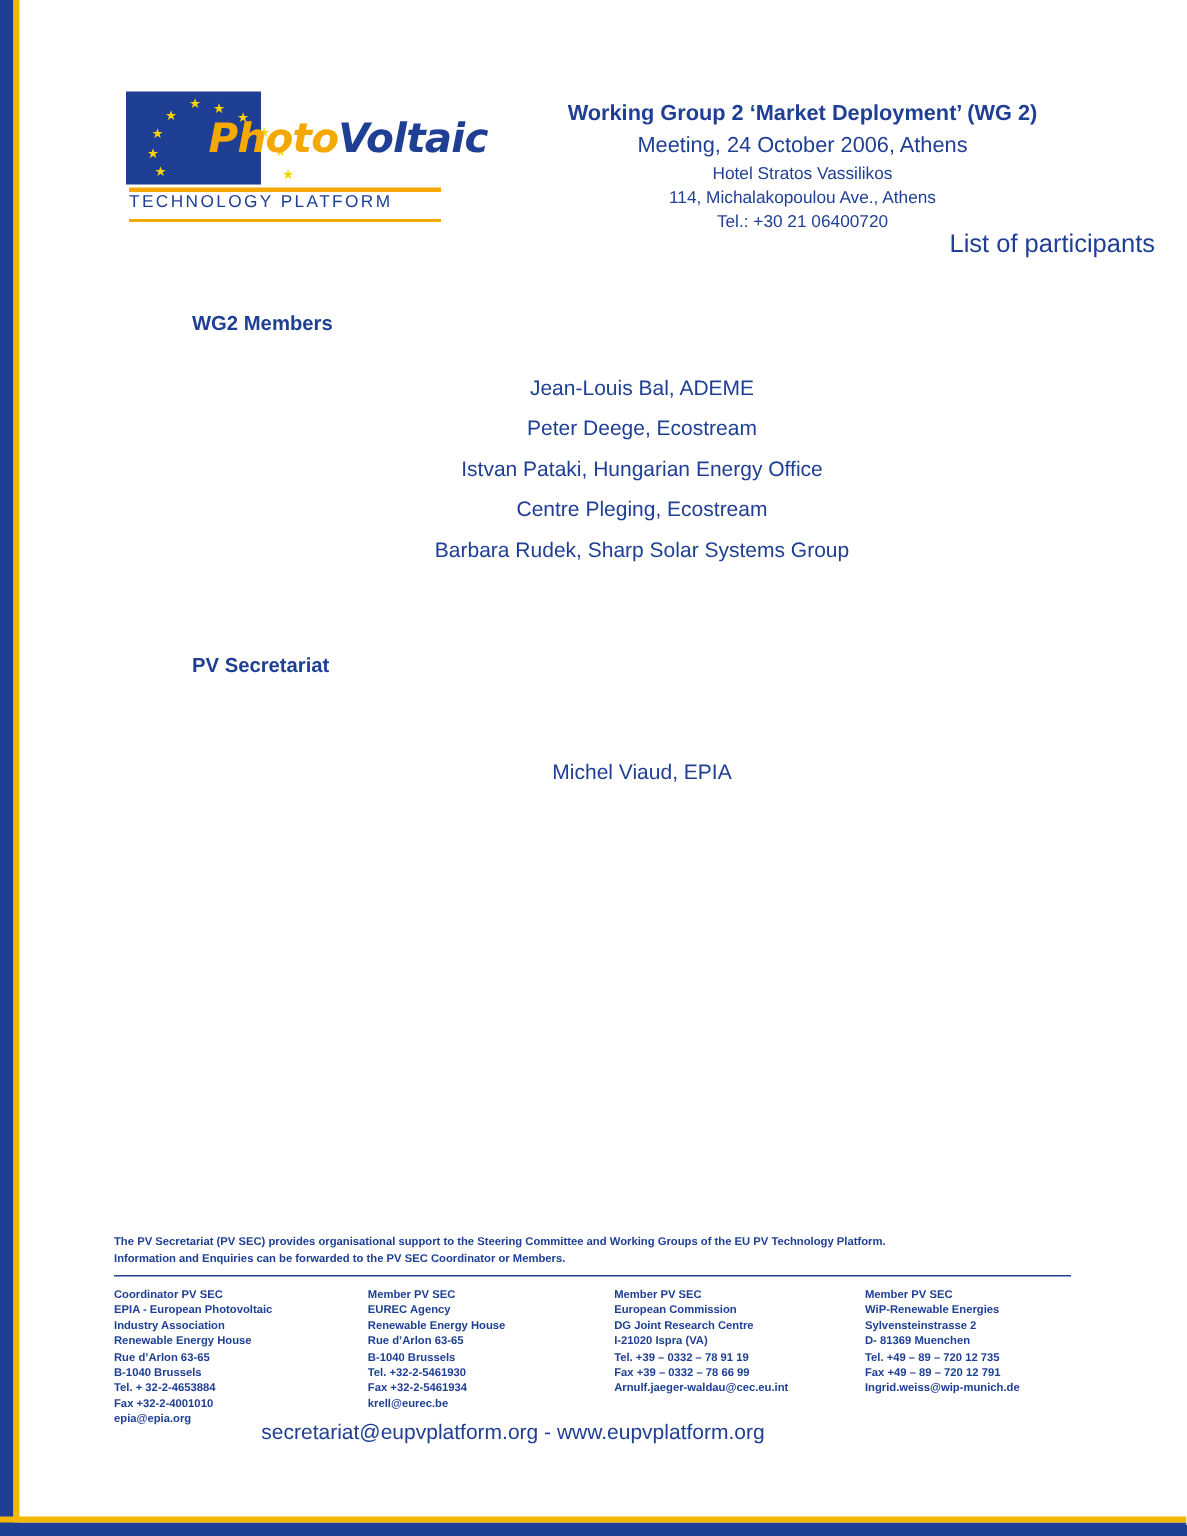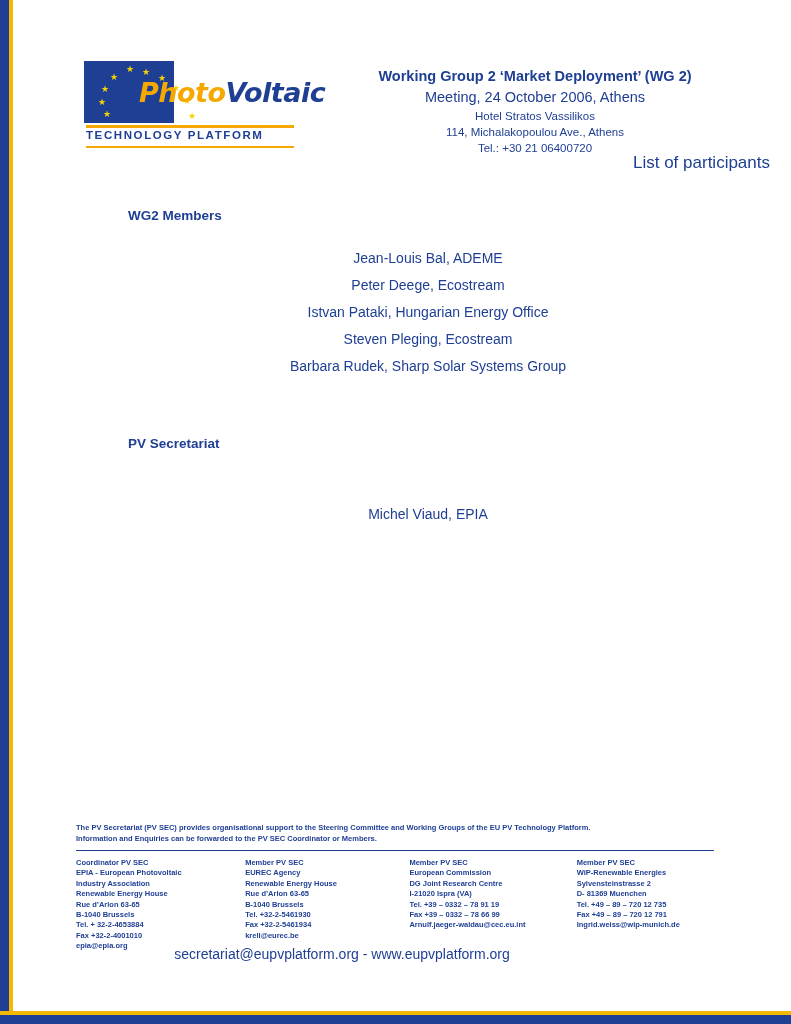--- a/index.html
+++ b/index.html
@@ -105,21 +105,21 @@
     top: 74px;
     width: 208px;
     height: 3px;
     background: #f5a800;
   }
   .logo-sub {
     position: absolute;
     left: 2px;
     top: 78px;
     font-family: "Liberation Sans", sans-serif;
-    font-weight: bold;
+    font-weight: normal;
     font-size: 11.5px;
     letter-spacing: 1.6px;
     color: #1f3f94;
     white-space: nowrap;
   }
   .logo-rule2 {
     position: absolute;
     left: 2px;
     top: 95px;
     width: 208px;
@@ -271,21 +271,21 @@
 
     <div class="doc-title">List of participants</div>
   </div>
 
   <div class="content">
 
     <div class="section-title">WG2 Members</div>
     <div class="participant">Jean-Louis Bal, ADEME</div>
     <div class="participant">Peter Deege, Ecostream</div>
     <div class="participant">Istvan Pataki, Hungarian Energy Office</div>
-    <div class="participant">Steven Pleging, Ecostream</div>
+    <div class="participant">Centre Pleging, Ecostream</div>
     <div class="participant">Barbara Rudek, Sharp Solar Systems Group</div>
 
     <div class="section-gap"></div>
 
     <div class="section-title">PV Secretariat</div>
     <div class="section-gap2"></div>
     <div class="participant">Michel Viaud, EPIA</div>
 
   </div>
 

